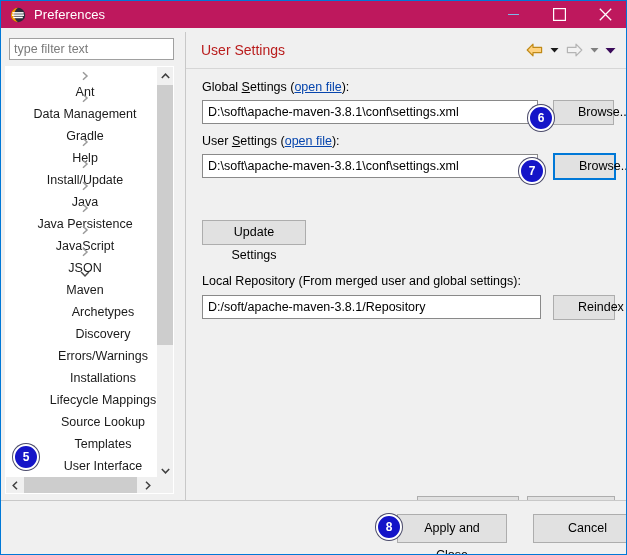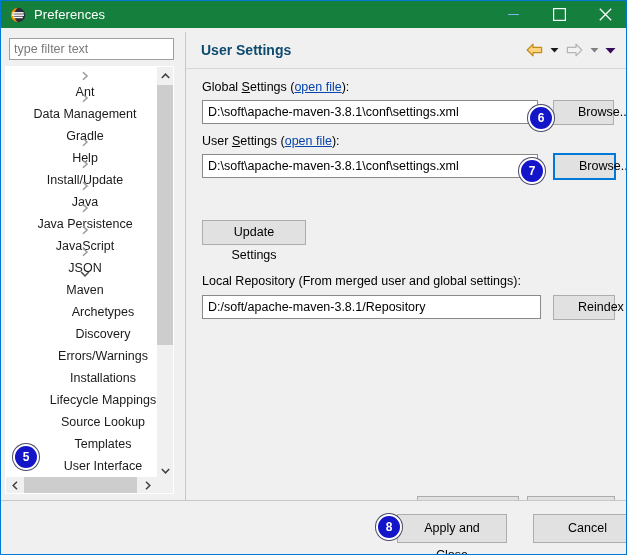--- a/index.html
+++ b/index.html
@@ -20,21 +20,21 @@
     border: 1px solid #0078d7;
     background: #f0f0f0;
     overflow: hidden;
   }
 
   
   #titlebar {
     position: absolute;
     left: 0; top: 0;
     width: 627px; height: 27px;
-    background: #15803d;
+    background: #be185d;
     display: flex;
     align-items: center;
   }
   #app-icon {
     width: 16px; height: 16px;
     margin-left: 9px;
     margin-right: 8px;
     position: relative;
     flex: 0 0 auto;
   }
@@ -183,22 +183,22 @@
   #page-header {
     position: absolute;
     left: 0; top: 0;
     width: 441px; height: 36px;
     display: flex;
     align-items: center;
   }
   #page-title {
     margin-left: 15px;
     font-size: 14px;
-    font-weight: bold;
-    color: #0c4a6e;
+    font-weight: normal;
+    color: #b91c1c;
   }
   #nav-group {
     margin-left: auto;
     margin-right: 10px;
     display: flex;
     align-items: center;
     gap: 2px;
   }
   .nav-btn {
     width: 22px; height: 22px;

